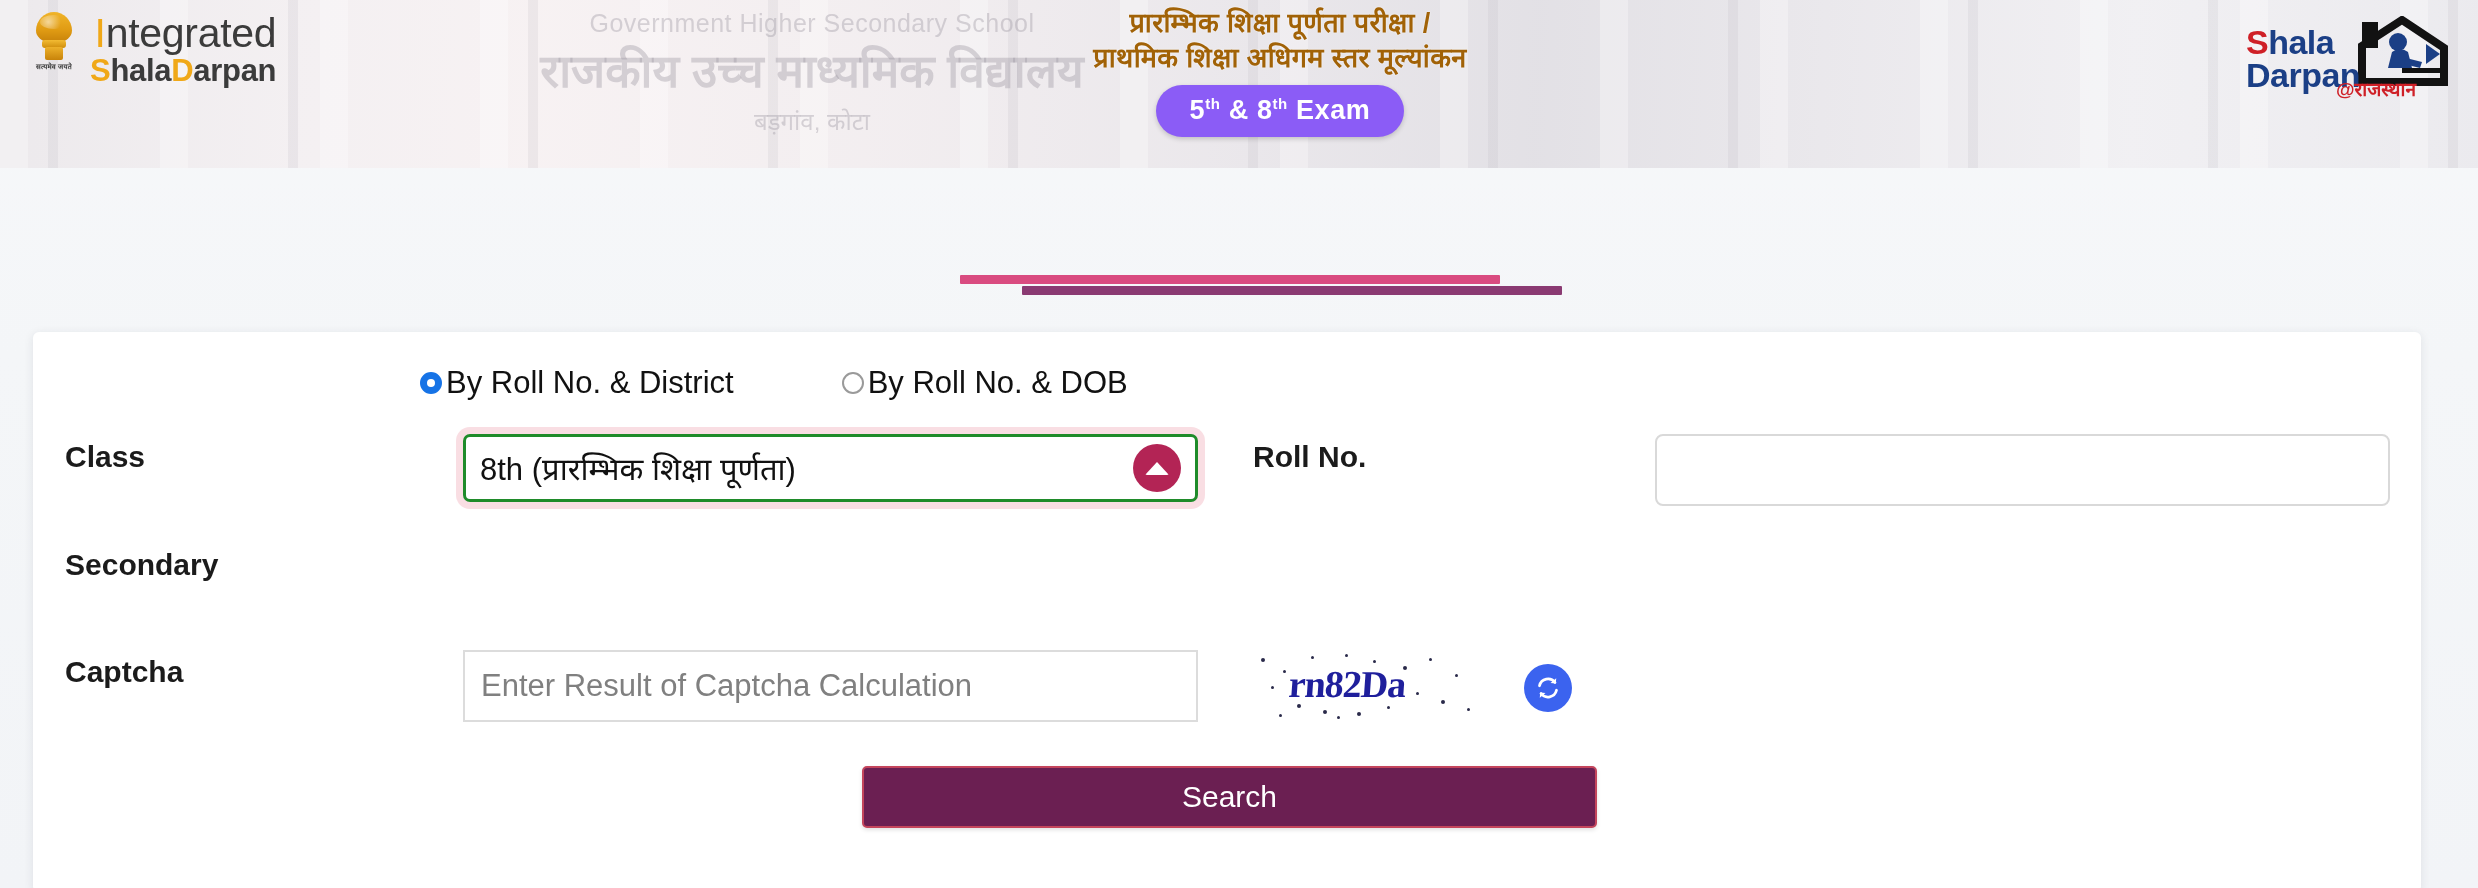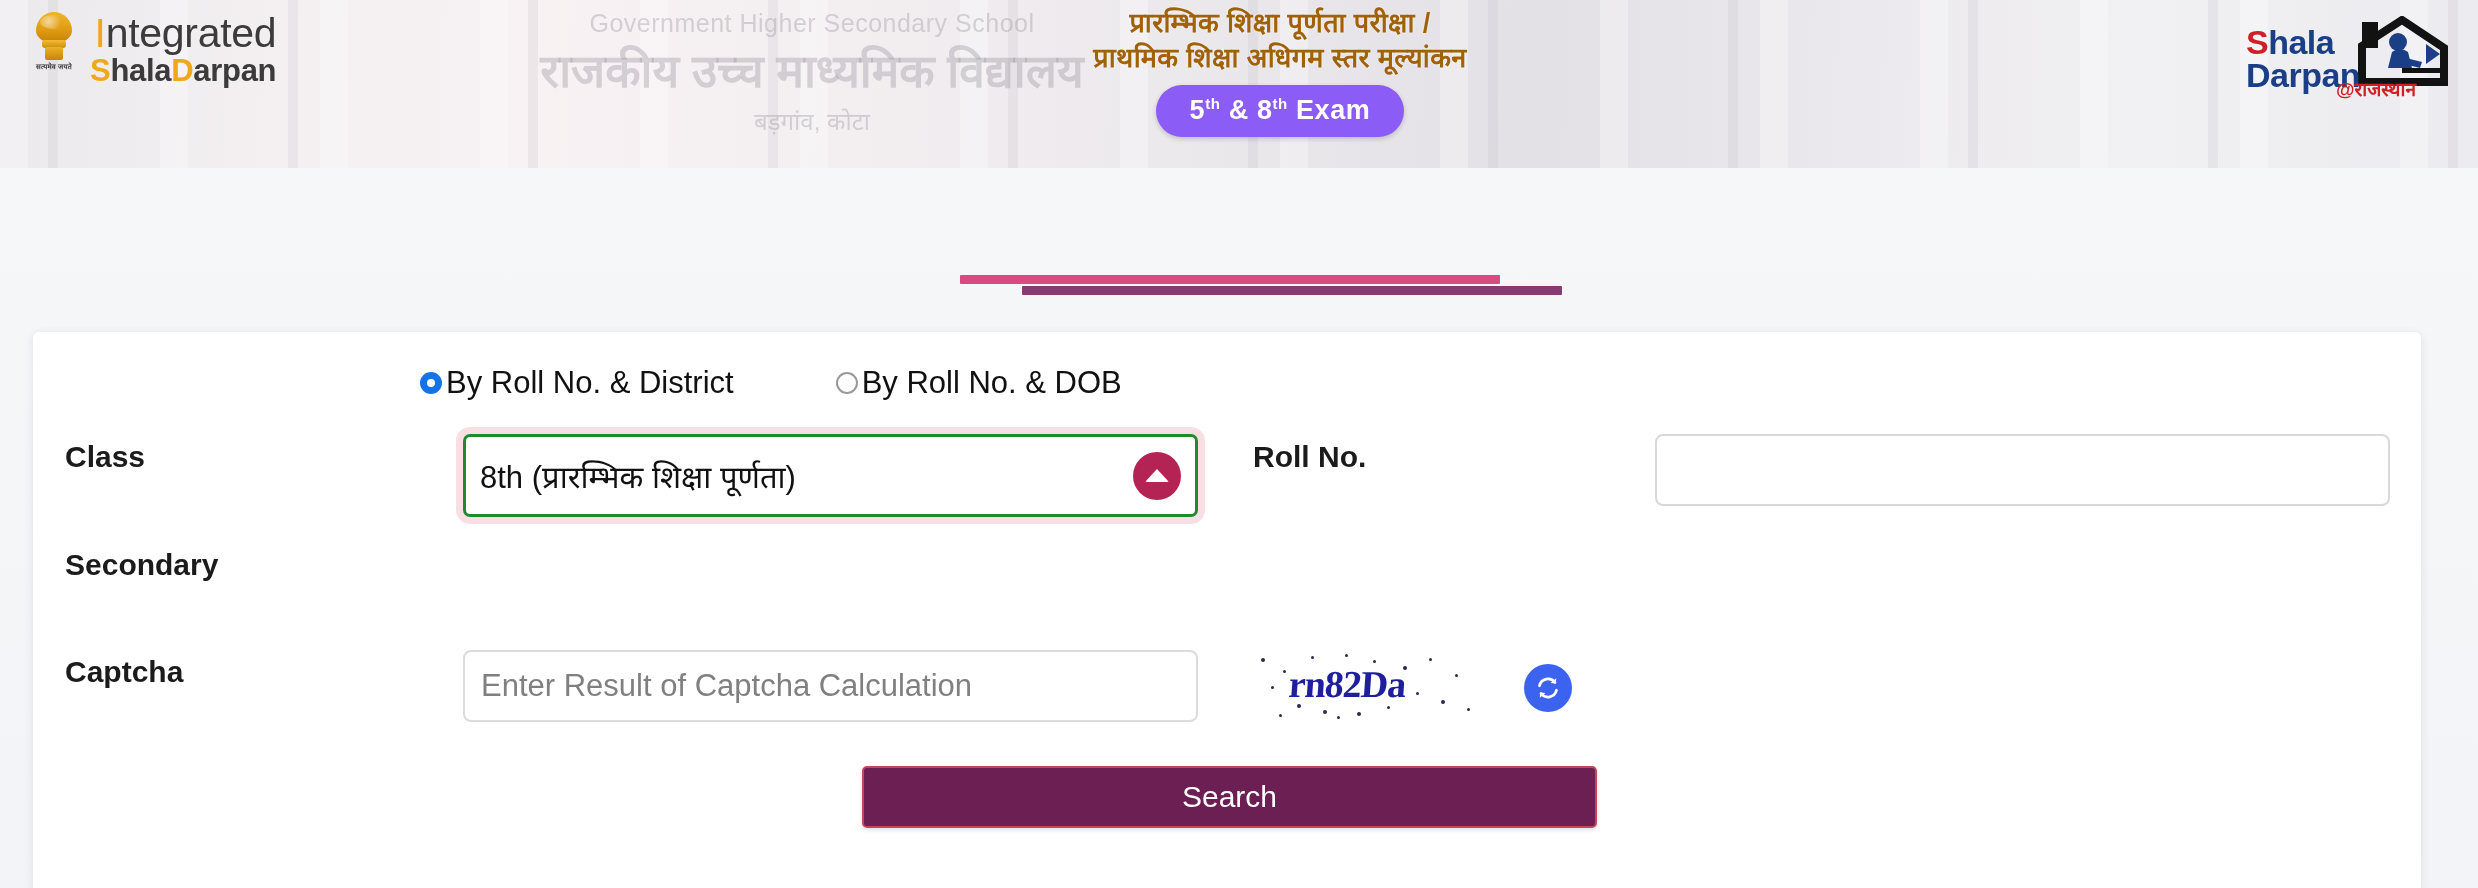--- a/index.html
+++ b/index.html
@@ -181,21 +181,21 @@
     left: 33px; top: 332px;
     width: 2388px; height: 560px;
     background: #ffffff;
     border-radius: 6px;
     box-shadow: 0 2px 10px rgba(30,35,60,.10);
   }
 
   
   .radio-row {
     position: absolute; left: 420px; top: 365px;
-    display: flex; align-items: center; gap: 8px;
+    display: flex; align-items: center; gap: 14px;
   }
   .radio-opt { display: flex; align-items: center; cursor: pointer; }
   .radio-opt.second { margin-left: 94px; }
   .radio-dot {
     width: 22px; height: 22px; border-radius: 50%;
     border: 2px solid #9a9a9a; background: #fff;
     display: inline-block; position: relative; flex: 0 0 auto;
   }
   .radio-dot.checked { border-color: #1673e6; background: #1673e6; }
   .radio-dot.checked:after {
@@ -210,21 +210,21 @@
     font-size: 30px; color: #1b1b1b; font-weight: 700;
   }
   .lbl-class    { left: 65px; top: 440px; }
   .lbl-district { left: 65px; top: 548px; }
   .lbl-captcha  { left: 65px; top: 655px; font-weight: 600; }
   .lbl-rollno   { left: 1253px; top: 440px; }
 
   
   .sel-class {
     position: absolute; left: 463px; top: 434px;
-    width: 735px; height: 83px;
+    width: 735px; height: 68px;
     background: #fff;
     border: 3px solid #1f8b2a;
     border-radius: 7px;
     box-shadow: 0 0 0 7px rgba(237,161,175,.35);
     display: flex; align-items: center;
     padding: 0 14px;
   }
   .sel-class .sel-text { font-size: 31px; color: #111; }
   .arrow-up-btn {
     position: absolute; right: 14px; top: 50%; transform: translateY(-50%);
@@ -263,21 +263,21 @@
     border-right: 14px solid transparent;
     border-top: 15px solid #16366e;
   }
 
   
   .inp-captcha {
     position: absolute; left: 463px; top: 650px;
     width: 735px; height: 72px;
     background: #fff;
     border: 2px solid #dcdcdc;
-    border-radius: 8px;
+    border-radius: 0;
     display: flex; align-items: center;
     padding: 0 16px;
   }
   .inp-captcha .ph { font-size: 31px; color: #808080; }
 
   
   .inp-roll {
     position: absolute; left: 1655px; top: 434px;
     width: 735px; height: 72px;
     background: #fff;

